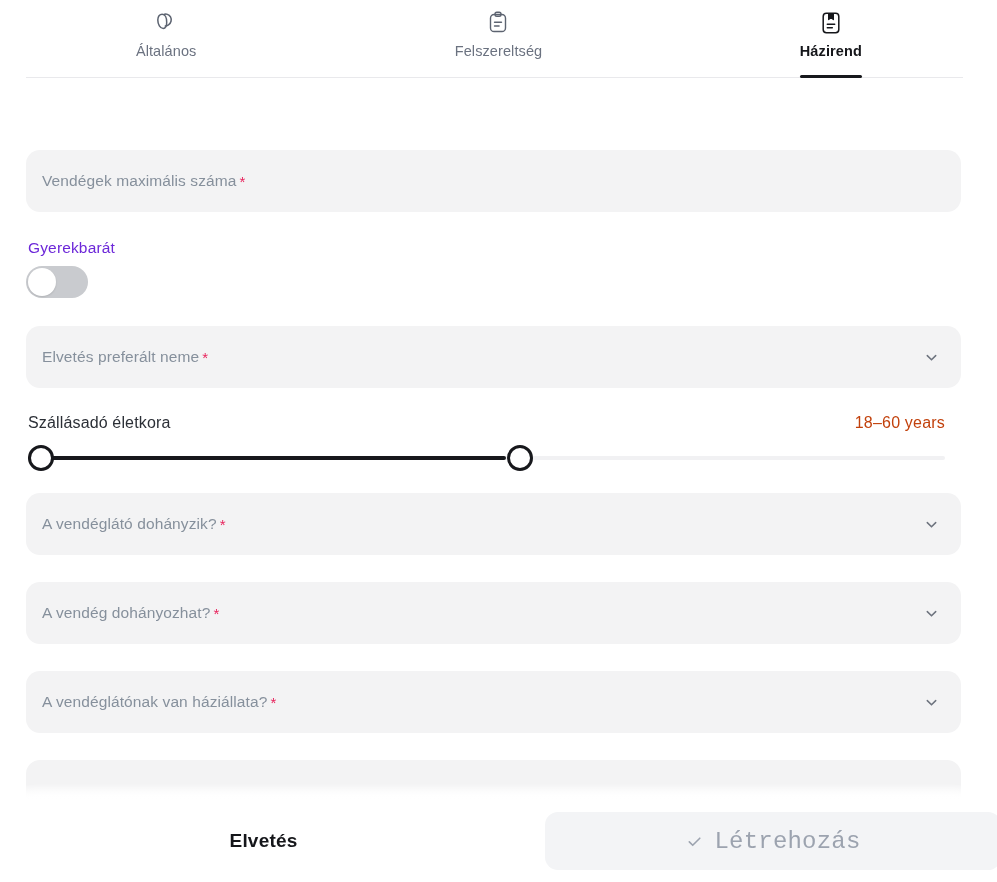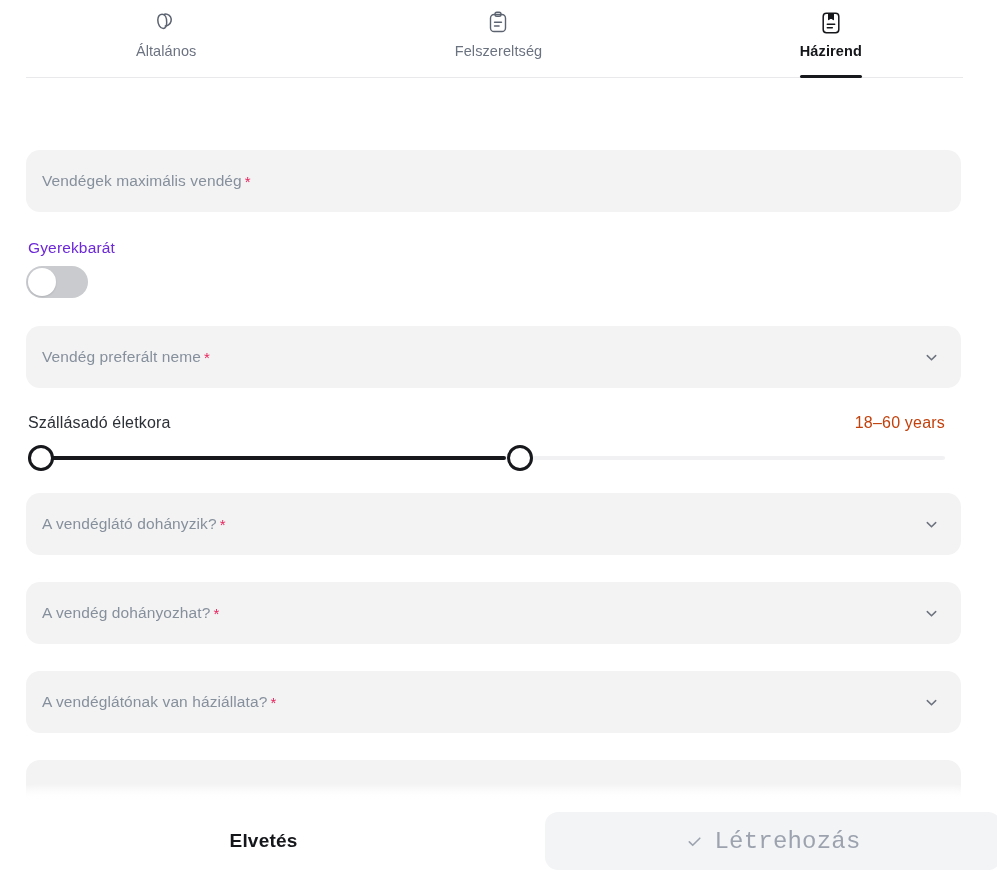--- a/index.html
+++ b/index.html
@@ -332,37 +332,37 @@
       <span class="tab-label">Házirend</span>
       <span class="tab-underline"></span>
     </div>
   </div>
 
   <div class="content">
 
     <div class="spacer-72"></div>
 
     <div class="field">
-      <span class="field-placeholder">Vendégek maximális vendég</span>
+      <span class="field-placeholder">Vendégek maximális száma</span>
       <span class="req">*</span>
     </div>
 
     <div class="gap-27"></div>
 
     <div class="toggle-row">
       <div class="toggle-label">Gyerekbarát</div>
       <div class="toggle">
         <span class="knob"></span>
       </div>
     </div>
 
     <div class="gap-28"></div>
 
     <div class="field select">
-      <span class="field-placeholder">Vendég preferált neme</span>
+      <span class="field-placeholder">Elvetés preferált neme</span>
       <span class="req">*</span>
       <span class="chev">
         <svg width="15" height="15" viewBox="0 0 16 16" fill="none" stroke="currentColor" stroke-width="1.6" stroke-linecap="round" stroke-linejoin="round">
           <path d="M3.5 6l4.5 4.5L12.5 6"></path>
         </svg>
       </span>
     </div>
 
     <div style="height:26px"></div>
 

